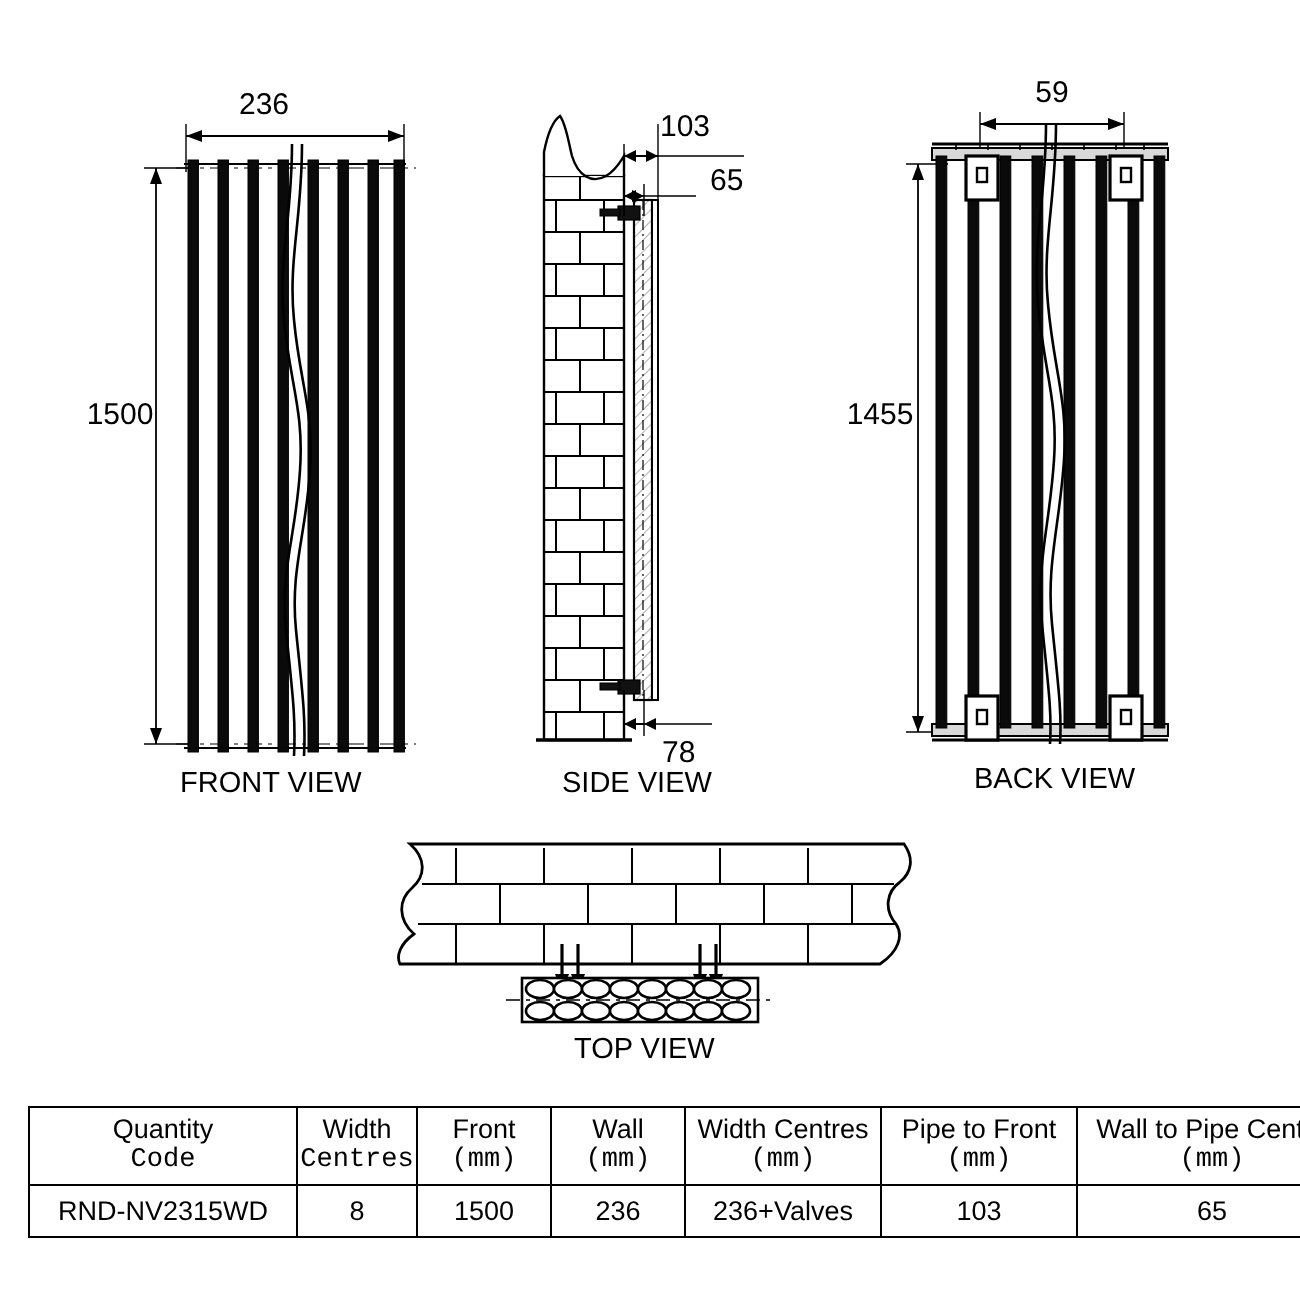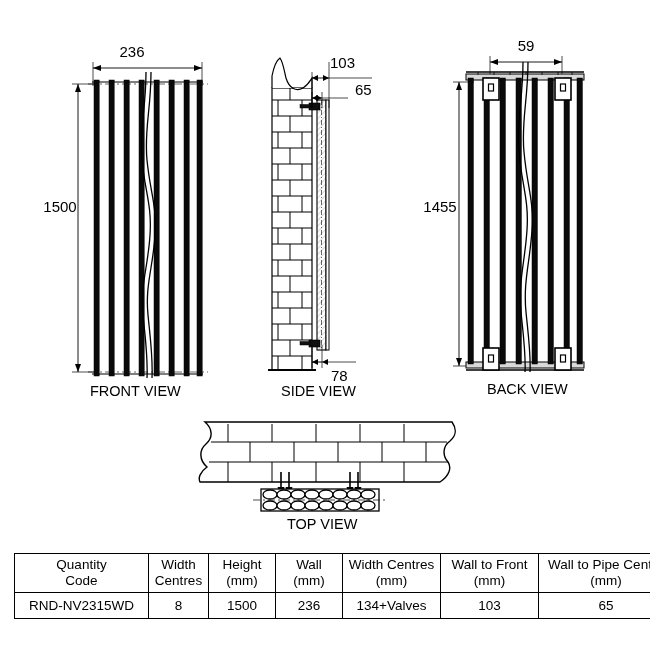--- a/index.html
+++ b/index.html
@@ -59,21 +59,21 @@
     color: #000000;
     padding: 0;
     line-height: 1.18;
   }
   table.spec th {
     height: 38px;
   }
   table.spec td {
     height: 25px;
   }
-  .th-l2 { display: block; }
+  .th-l2 { display: block; font-family: Liberation Mono, monospace; }
 </style>
 </head>
 <body>
 
 <div id="root">
 
   <svg class="drawing" viewBox="0 0 650 650">
     <defs>
       <marker id="arrEnd" markerWidth="9" markerHeight="9" refX="8" refY="3" orient="auto" markerUnits="userSpaceOnUse">
         <path d="M0,0 L8,3 L0,6 z" fill="#000"></path>
@@ -379,48 +379,48 @@
         <tr>
           <th style="width:133px">
             <span>Quantity</span>
             <span class="th-l2">Code</span>
           </th>
           <th style="width:59px">
             <span>Width</span>
             <span class="th-l2">Centres</span>
           </th>
           <th style="width:66px">
-            <span>Height</span>
+            <span>Front</span>
             <span class="th-l2">(mm)</span>
           </th>
           <th style="width:66px">
             <span>Wall</span>
             <span class="th-l2">(mm)</span>
           </th>
           <th style="width:97px">
             <span>Width Centres</span>
             <span class="th-l2">(mm)</span>
           </th>
           <th style="width:97px">
-            <span>Wall to Front</span>
+            <span>Pipe to Front</span>
             <span class="th-l2">(mm)</span>
           </th>
           <th style="width:134px">
             <span>Wall to Pipe Center</span>
             <span class="th-l2">(mm)</span>
           </th>
         </tr>
       </thead>
       <tbody>
         <tr>
           <td>RND-NV2315WD</td>
           <td>8</td>
           <td>1500</td>
           <td>236</td>
-          <td>134+Valves</td>
+          <td>236+Valves</td>
           <td>103</td>
           <td>65</td>
         </tr>
       </tbody>
     </table>
   </div>
 
 </div>
 
 </body></html>

